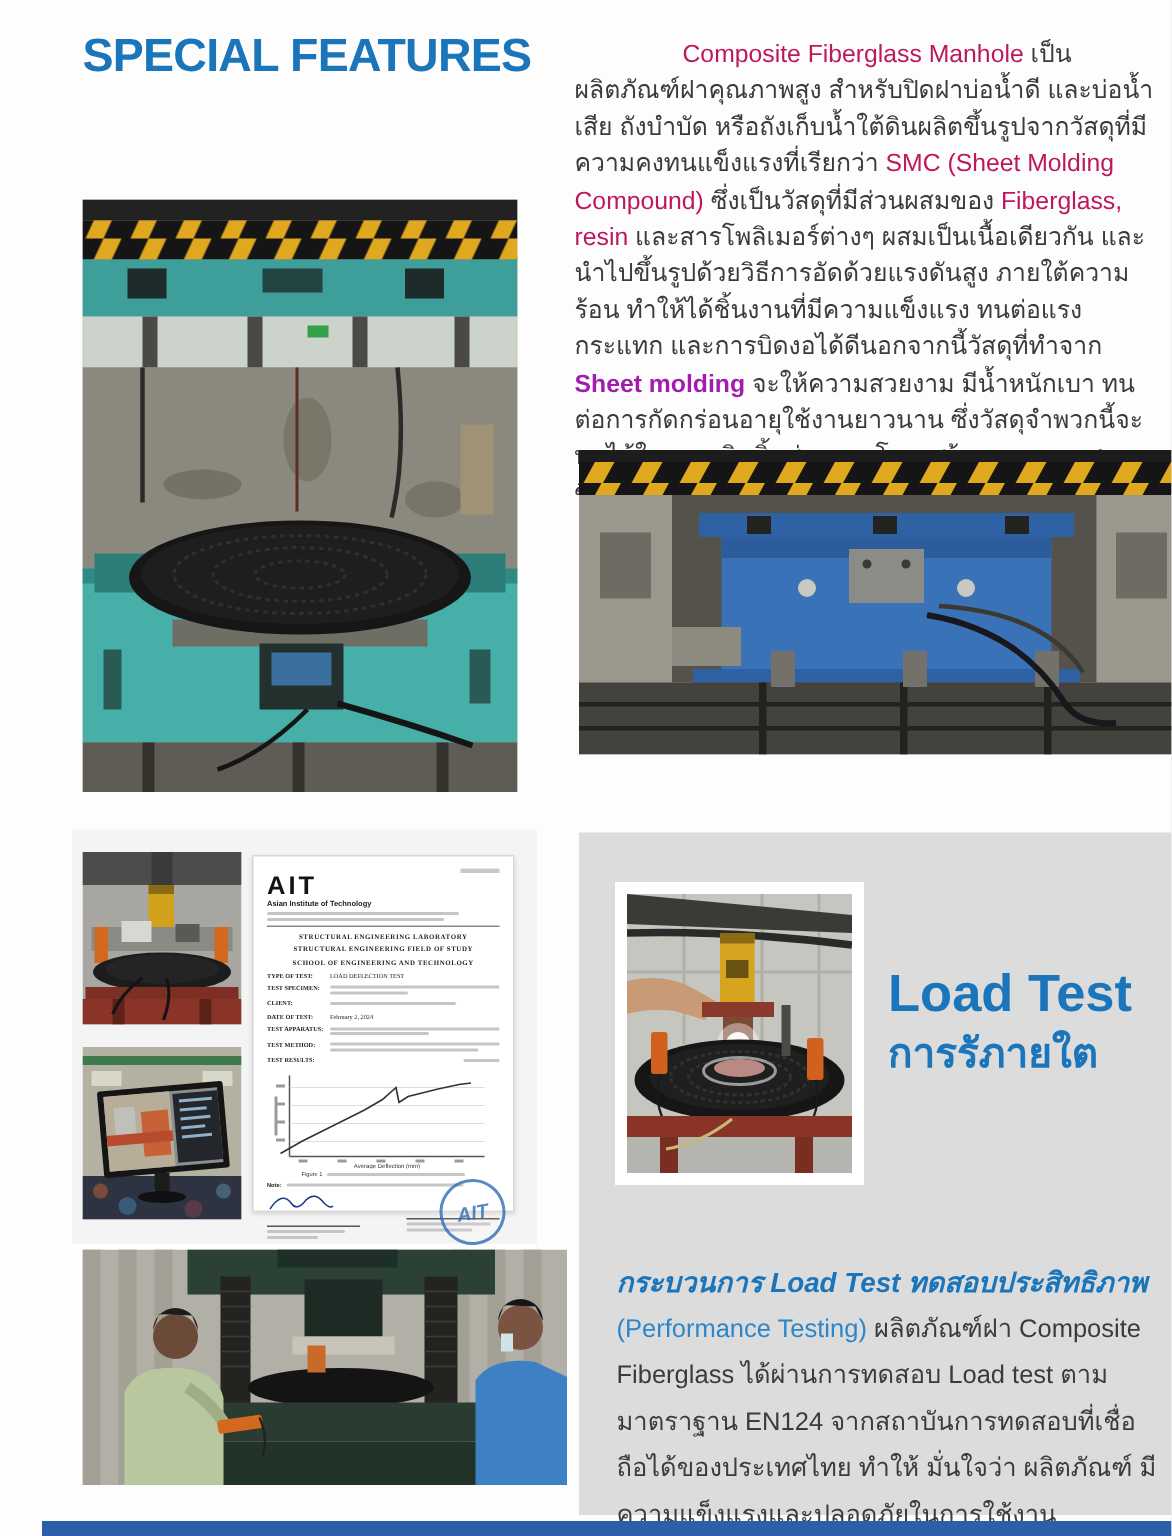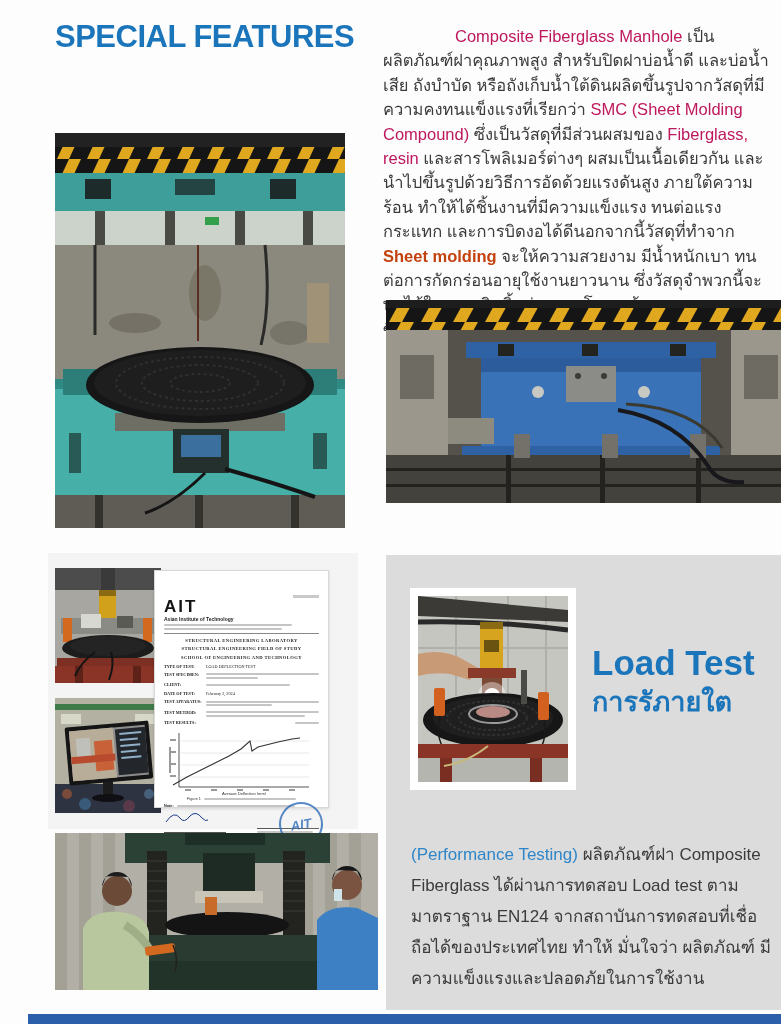--- a/index.html
+++ b/index.html
@@ -9,33 +9,33 @@
 
   
   .title-block{left:27px;top:20px;width:340px;line-height:1.1;}
   .title-en{font-size:31px;font-weight:bold;color:#1b75bb;letter-spacing:-0.5px;}
   .title-th{font-size:34px;font-weight:bold;color:#1b75bb;margin-top:6px;}
 
   
   .intro{left:383px;top:24px;width:386px;font-size:16.5px;line-height:24.4px;
          color:#3b3b3d;text-indent:72px;}
   .blue-term{color:#be185d;font-weight:normal;}
-  .dark-bold{color:#c2410c;font-weight:bold;}
+  .dark-bold{color:#a21caf;font-weight:bold;}
 
   
   .photo{display:block;}
   .photo svg{display:block;}
 
   
   .ll-panel{left:20px;top:553px;width:310px;height:276px;background:#f4f4f4;}
 
   
-  .certificate{left:126px;top:570px;width:175px;height:238px;background:#ffffff;
+  .certificate{left:140px;top:570px;width:175px;height:238px;background:#ffffff;
     border:1px solid #d8d8d8;box-shadow:0 1px 3px rgba(0,0,0,.12);
-    padding:24px 9px;box-sizing:border-box;font-family:"Liberation Serif","DejaVu Serif",serif;}
+    padding:8px 9px;box-sizing:border-box;font-family:"Liberation Serif","DejaVu Serif",serif;}
   .cert-rev{height:3px;width:26px;background:#c9c9c9;margin-left:auto;}
   .cert-logo{font-family:"Liberation Sans",sans-serif;font-size:17px;font-weight:bold;
     letter-spacing:2px;color:#141414;line-height:1;}
   .cert-org{font-family:"Liberation Sans",sans-serif;font-size:5px;font-weight:bold;color:#222;margin-top:1px;}
   .bar{background:#c5c5c5;height:2px;border-radius:1px;}
   .cert-addr .bar{margin-top:2px;}
   .cert-rule{height:1px;background:#888;margin:3px 0 3px 0;}
   .cert-h{font-size:4.6px;font-weight:bold;text-align:center;letter-spacing:.4px;
     color:#222;margin-top:3.5px;}
   .cert-rows{margin-top:4px;}
@@ -433,19 +433,20 @@
         <rect x="22" y="162" width="12" height="24" fill="#7a2e22"></rect>
         <rect x="112" y="162" width="12" height="24" fill="#7a2e22"></rect>
         <path d="M70 150 q-20 16 -44 20" stroke="#c8b87a" stroke-width="2" fill="none"></path>
       </svg>
     </div>
     <div class="lt-head">
       <div class="lt-title-en">Load Test</div>
       <div class="lt-title-th">การรัภายใต</div>
     </div>
     <div class="lt-desc">
+      <div class="lt-desc-title">กระบวนการ Load Test ทดสอบประสิทธิภาพ</div>
       <div><span class="lt-desc-blue">(Performance Testing)</span><span> ผลิตภัณฑ์ฝา Composite Fiberglass ได้ผ่านการทดสอบ Load test ตามมาตราฐาน EN124 จากสถาบันการทดสอบที่เชื่อถือได้ของประเทศไทย ทำให้ มั่นใจว่า ผลิตภัณฑ์ มีความแข็งแรงและปลอดภัยในการใช้งาน</span></div>
     </div>
   </div>
 
   <div class="abs footer-bar"></div>
 
 </div>
 
 </body></html>

